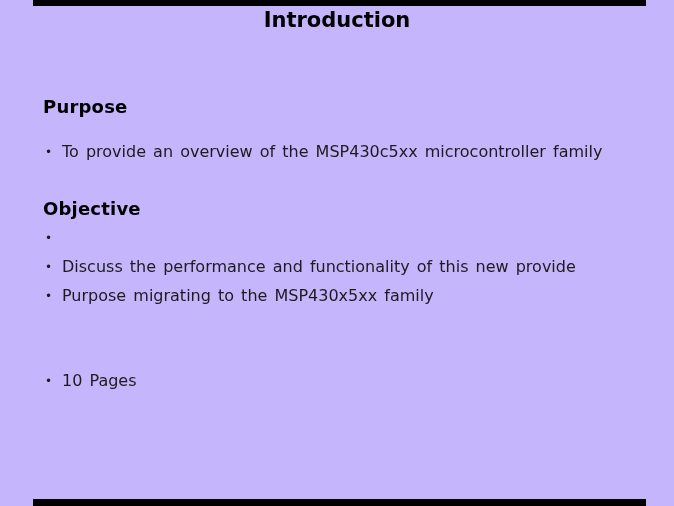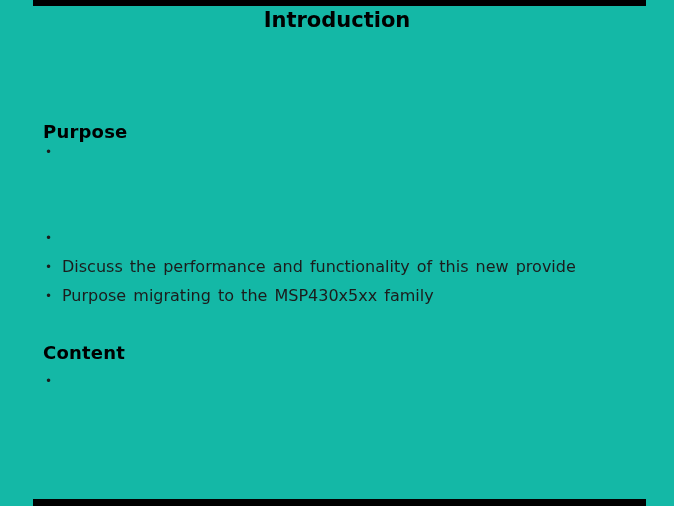--- a/index.html
+++ b/index.html
@@ -1,20 +1,20 @@
 <!DOCTYPE html>
 <html><head>
 <meta charset="utf-8">
 <style>
   html, body { margin: 0; padding: 0; background: #fff; }
   .slide {
     position: relative;
     width: 674px;
     height: 506px;
-    background: #14b8a6;
+    background: #c4b5fd;
     font-family: "DejaVu Sans", sans-serif;
     overflow: hidden;
   }
   .letterbox {
     position: absolute;
     left: 33px;
     right: 28px;
     background: #000;
   }
   .letterbox.top { top: 0; height: 6px; }
@@ -54,55 +54,57 @@
     white-space: nowrap;
   }
   .bullet .dot {
     flex: none;
     width: 17px;
     font-size: 12px;
     line-height: 22px;
     color: #1c1c1c;
   }
   
-  #h-purpose   { top: 121px; }
+  #h-purpose   { top: 96px; }
   #b-purpose-0 { top: 141px; }
   #h-objective { top: 198px; }
   #b-objective-0 { top: 227px; }
   #b-objective-1 { top: 256px; }
   #b-objective-2 { top: 285px; }
   #h-content   { top: 342px; }
   #b-content-0 { top: 370px; }
 </style>
 </head>
 <body>
 
 <div class="slide">
 
   <div class="letterbox top"></div>
 
   <h1 class="title">Introduction</h1>
 
   <h2 class="heading" id="h-purpose">Purpose</h2>
   <div class="bullet" id="b-purpose-0">
     <span class="dot">•</span>
+    <span class="btxt">To provide an overview of the MSP430c5xx microcontroller family</span>
   </div>
 
+  <h2 class="heading" id="h-objective">Objective</h2>
   <div class="bullet" id="b-objective-0">
     <span class="dot">•</span>
   </div>
   <div class="bullet" id="b-objective-1">
     <span class="dot">•</span>
     <span class="btxt">Discuss the performance and functionality of this new provide</span>
   </div>
   <div class="bullet" id="b-objective-2">
     <span class="dot">•</span>
     <span class="btxt">Purpose migrating to the MSP430x5xx family</span>
   </div>
 
-  <h2 class="heading" id="h-content">Content</h2>
   <div class="bullet" id="b-content-0">
     <span class="dot">•</span>
+    <span class="btxt">10 Pages</span>
   </div>
 
   <div class="letterbox bottom"></div>
 
 </div>
 
 </body></html>

